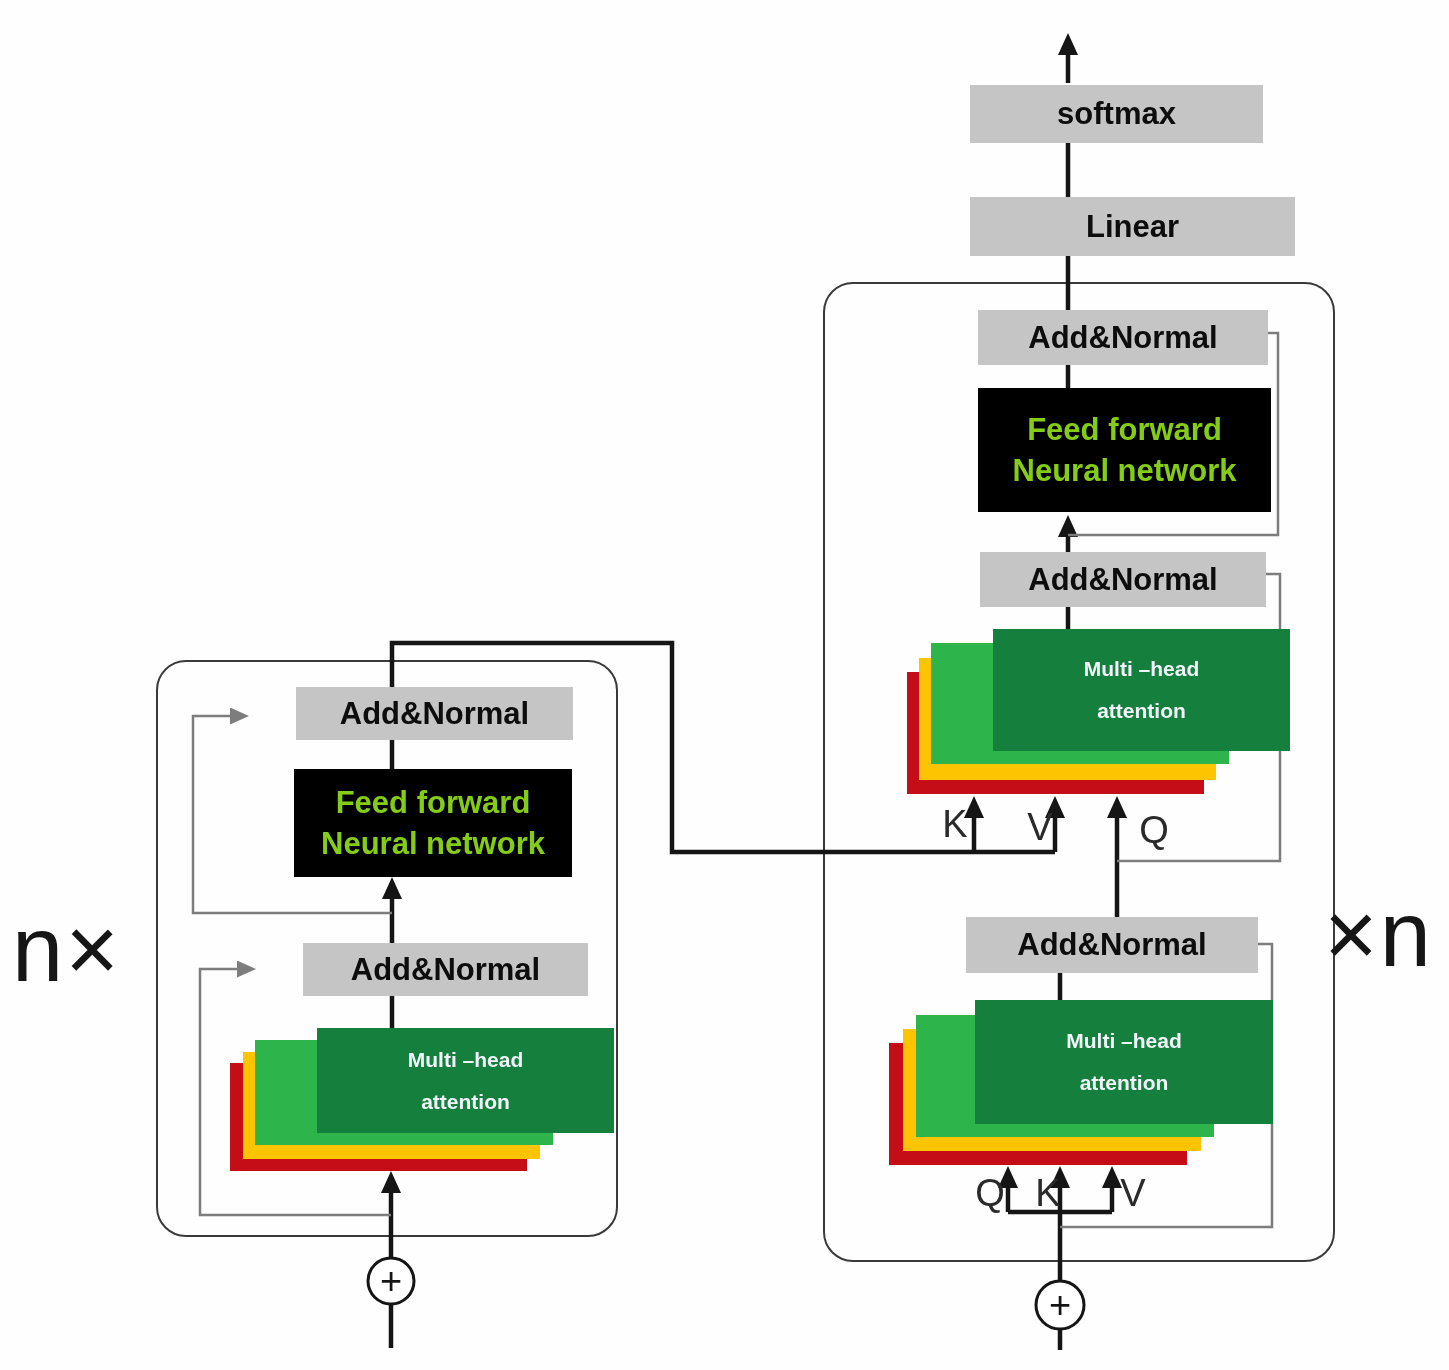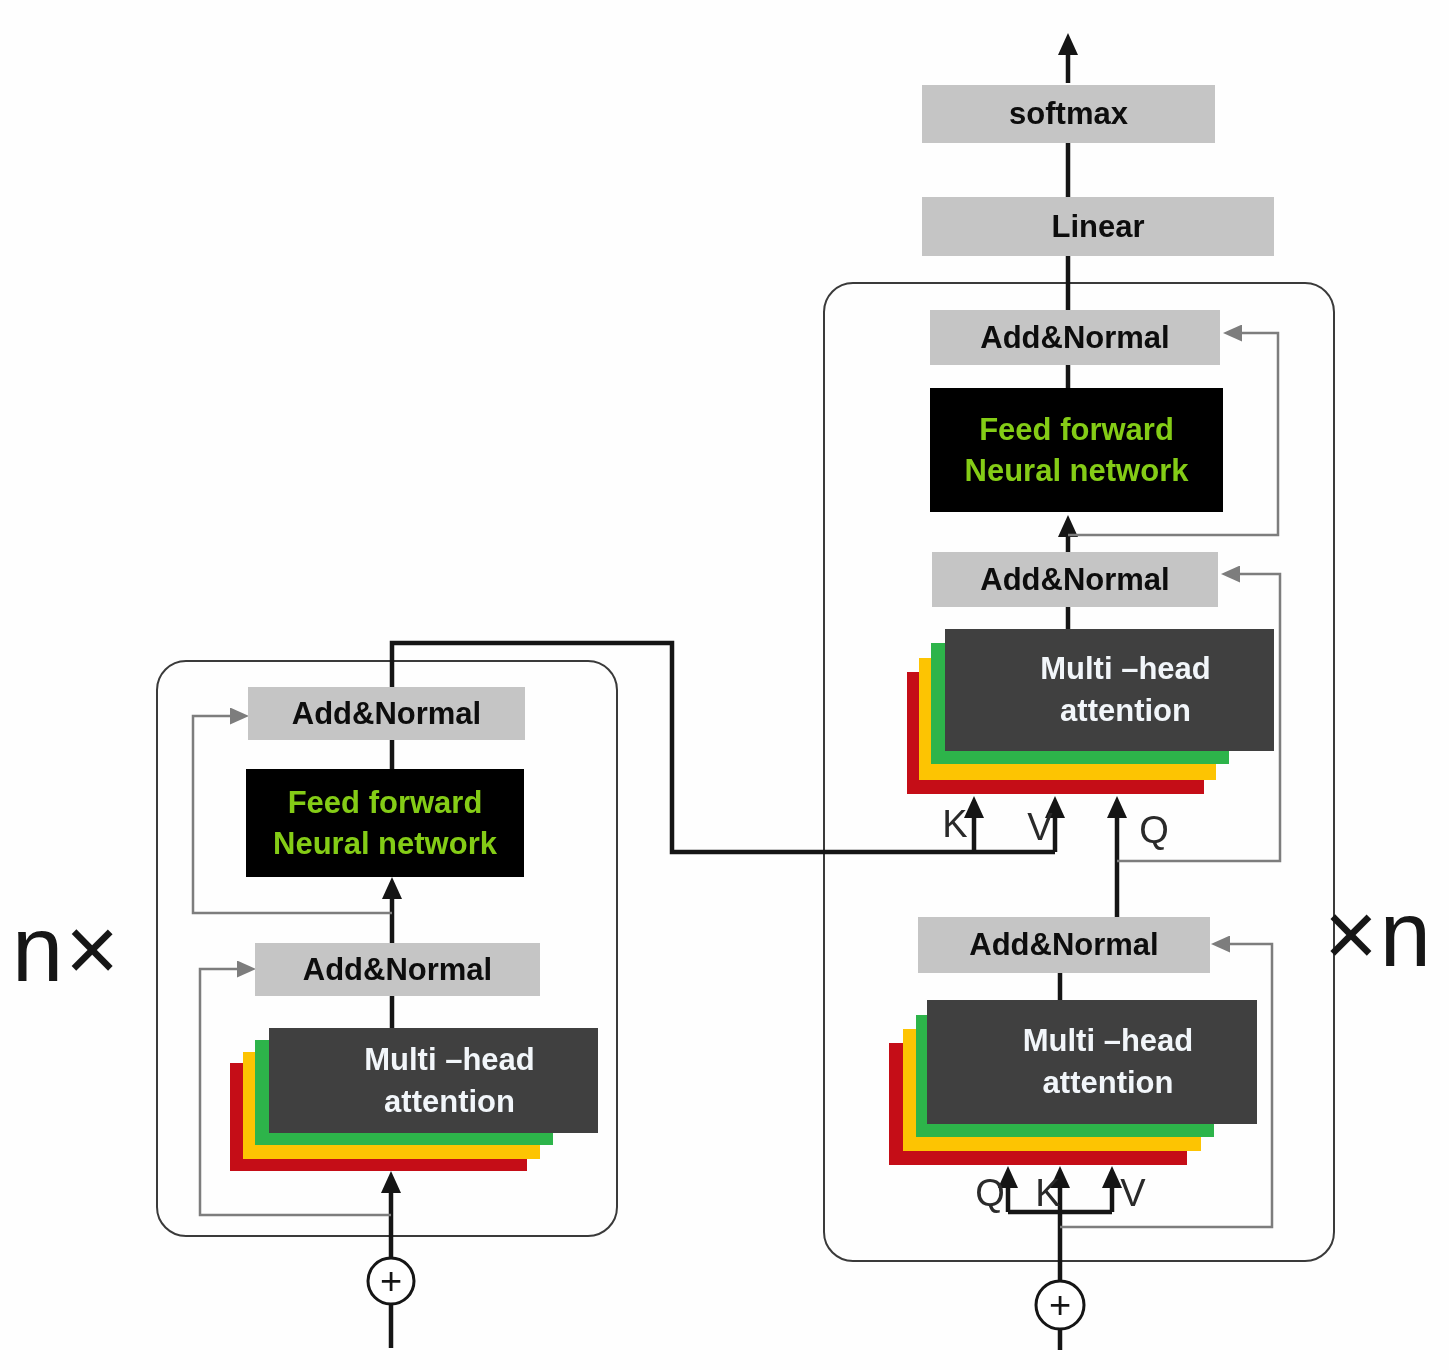--- a/index.html
+++ b/index.html
@@ -6,25 +6,25 @@
   #canvas{
     position:relative;width:1449px;height:1370px;background:#fefefe;overflow:hidden;
     font-family:"Liberation Sans",sans-serif;
   }
   .frame{
     position:absolute;border:2px solid #3a3a3a;border-radius:30px;background:transparent;
   }
   svg.wires{position:absolute;left:0;top:0;z-index:2;}
   .box{
     position:absolute;z-index:3;display:flex;flex-direction:column;align-items:center;justify-content:center;
-    text-align:center;font-weight:bold;
+    text-align:center;font-weight:bold;margin-left:48px;
   }
   .box-gray{background:#c5c5c5;color:#0d0d0d;font-size:31px;}
   .box-black{background:#000000;color:#84cc16;font-size:31px;line-height:41px;}
-  .box-blue{background:#404040;color:#f2f6fa;font-size:31px;line-height:42px;padding-left:32px;}
+  .box-blue{background:#15803d;color:#f2f6fa;font-size:21px;line-height:42px;}
   .layer{position:absolute;z-index:2;}
   .layer-red{background:#c50d17;}
   .layer-yellow{background:#fdc402;}
   .layer-green{background:#2db44a;}
   .qkv{
     position:absolute;z-index:4;color:#2a2a2a;font-size:38px;font-weight:400;
     width:60px;text-align:center;line-height:42px;
   }
   .scale-label{
     position:absolute;z-index:4;color:#161616;font-size:92px;font-weight:300;line-height:1;
@@ -83,21 +83,21 @@
 
     <circle cx="391" cy="1281" r="23" fill="#ffffff" stroke="#151515" stroke-width="3"></circle>
     <text x="391" y="1294" text-anchor="middle" font-size="38" font-weight="400" fill="#151515">+</text>
     <circle cx="1060" cy="1305" r="24" fill="#ffffff" stroke="#151515" stroke-width="3"></circle>
     <text x="1060" y="1318" text-anchor="middle" font-size="38" font-weight="400" fill="#151515">+</text>
   </svg>
 
   <div class="box box-gray" style="left:922px;top:85px;width:293px;height:58px;">
     <span>softmax</span>
   </div>
-  <div class="box box-gray" style="left:922px;top:197px;width:352px;height:59px;">
+  <div class="box box-gray" style="left:922px;top:197px;width:325px;height:59px;">
     <span>Linear</span>
   </div>
 
   <div class="box box-gray" style="left:930px;top:310px;width:290px;height:55px;">
     <span>Add&amp;Normal</span>
   </div>
 
   <div class="box box-black" style="left:930px;top:388px;width:293px;height:124px;">
     <span>Feed forward</span>
     <span>Neural network</span>

